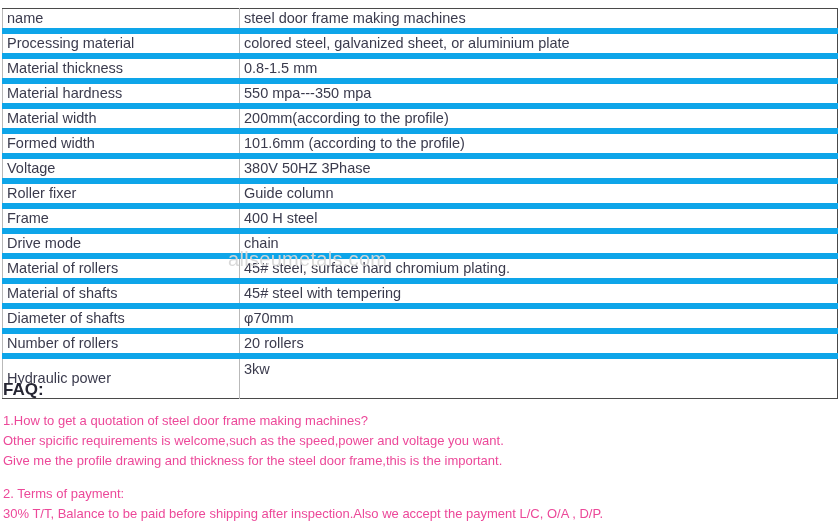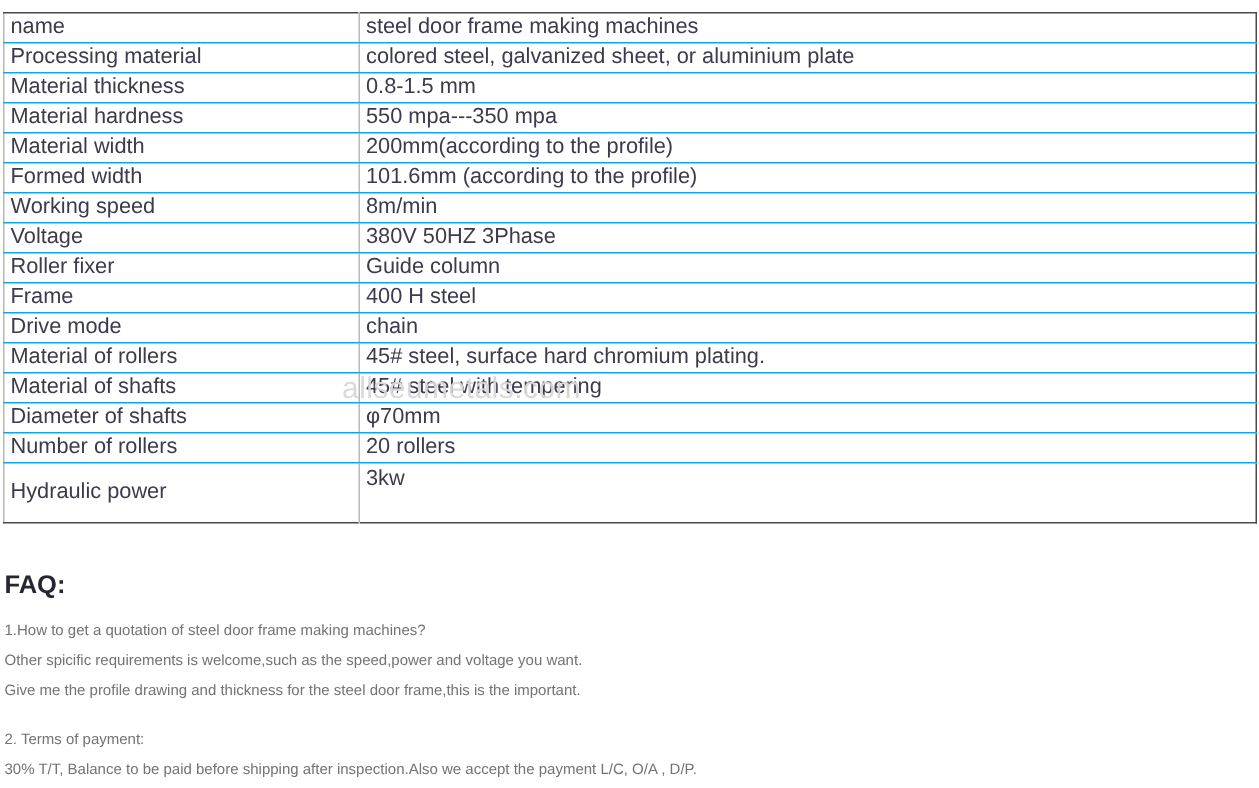--- a/index.html
+++ b/index.html
@@ -34,21 +34,21 @@
     border-collapse: collapse;
     width: 829px;
     table-layout: fixed;
     border-top: 1px solid #4a4a4a;
     border-left: 1px solid #b9b9b9;
     border-right: 1px solid #4a4a4a;
     border-bottom: 1px solid #4a4a4a;
   }
   table.spec-table td {
     border-top: 1px solid #b9b9b9;
-    border-bottom: 1px solid #0ea5e9;
+    border-bottom: 6px solid #0ea5e9;
     padding: 0 0 0 4px;
     font-size: 14.5px;
     line-height: 19px;
     height: 19px;
     vertical-align: middle;
     color: #3b3b4d;
     white-space: nowrap;
     overflow: hidden;
   }
   table.spec-table td.k {
@@ -98,23 +98,23 @@
   }
   .faq-title {
     font-size: 17px;
     font-weight: bold;
     color: #262633;
     line-height: 19px;
     margin: 0 0 12px 0;
   }
   .faq-para {
     margin: 0;
-    font-size: 10px;
+    font-size: 13px;
     line-height: 20px;
-    color: #737373;
+    color: #ec4899;
     white-space: nowrap;
   }
   .faq-gap {
     height: 13px;
   }
 </style>
 </head>
 <body>
 
 <div class="page">
@@ -138,24 +138,20 @@
           <td class="k">Material hardness</td>
           <td class="v">550 mpa---350 mpa</td>
         </tr>
         <tr>
           <td class="k">Material width</td>
           <td class="v">200mm(according to the profile)</td>
         </tr>
         <tr>
           <td class="k">Formed width</td>
           <td class="v">101.6mm (according to the profile)</td>
-        </tr>
-        <tr>
-          <td class="k">Working speed</td>
-          <td class="v">8m/min</td>
         </tr>
         <tr>
           <td class="k">Voltage</td>
           <td class="v">380V 50HZ 3Phase</td>
         </tr>
         <tr>
           <td class="k">Roller fixer</td>
           <td class="v">Guide column</td>
         </tr>
         <tr>

